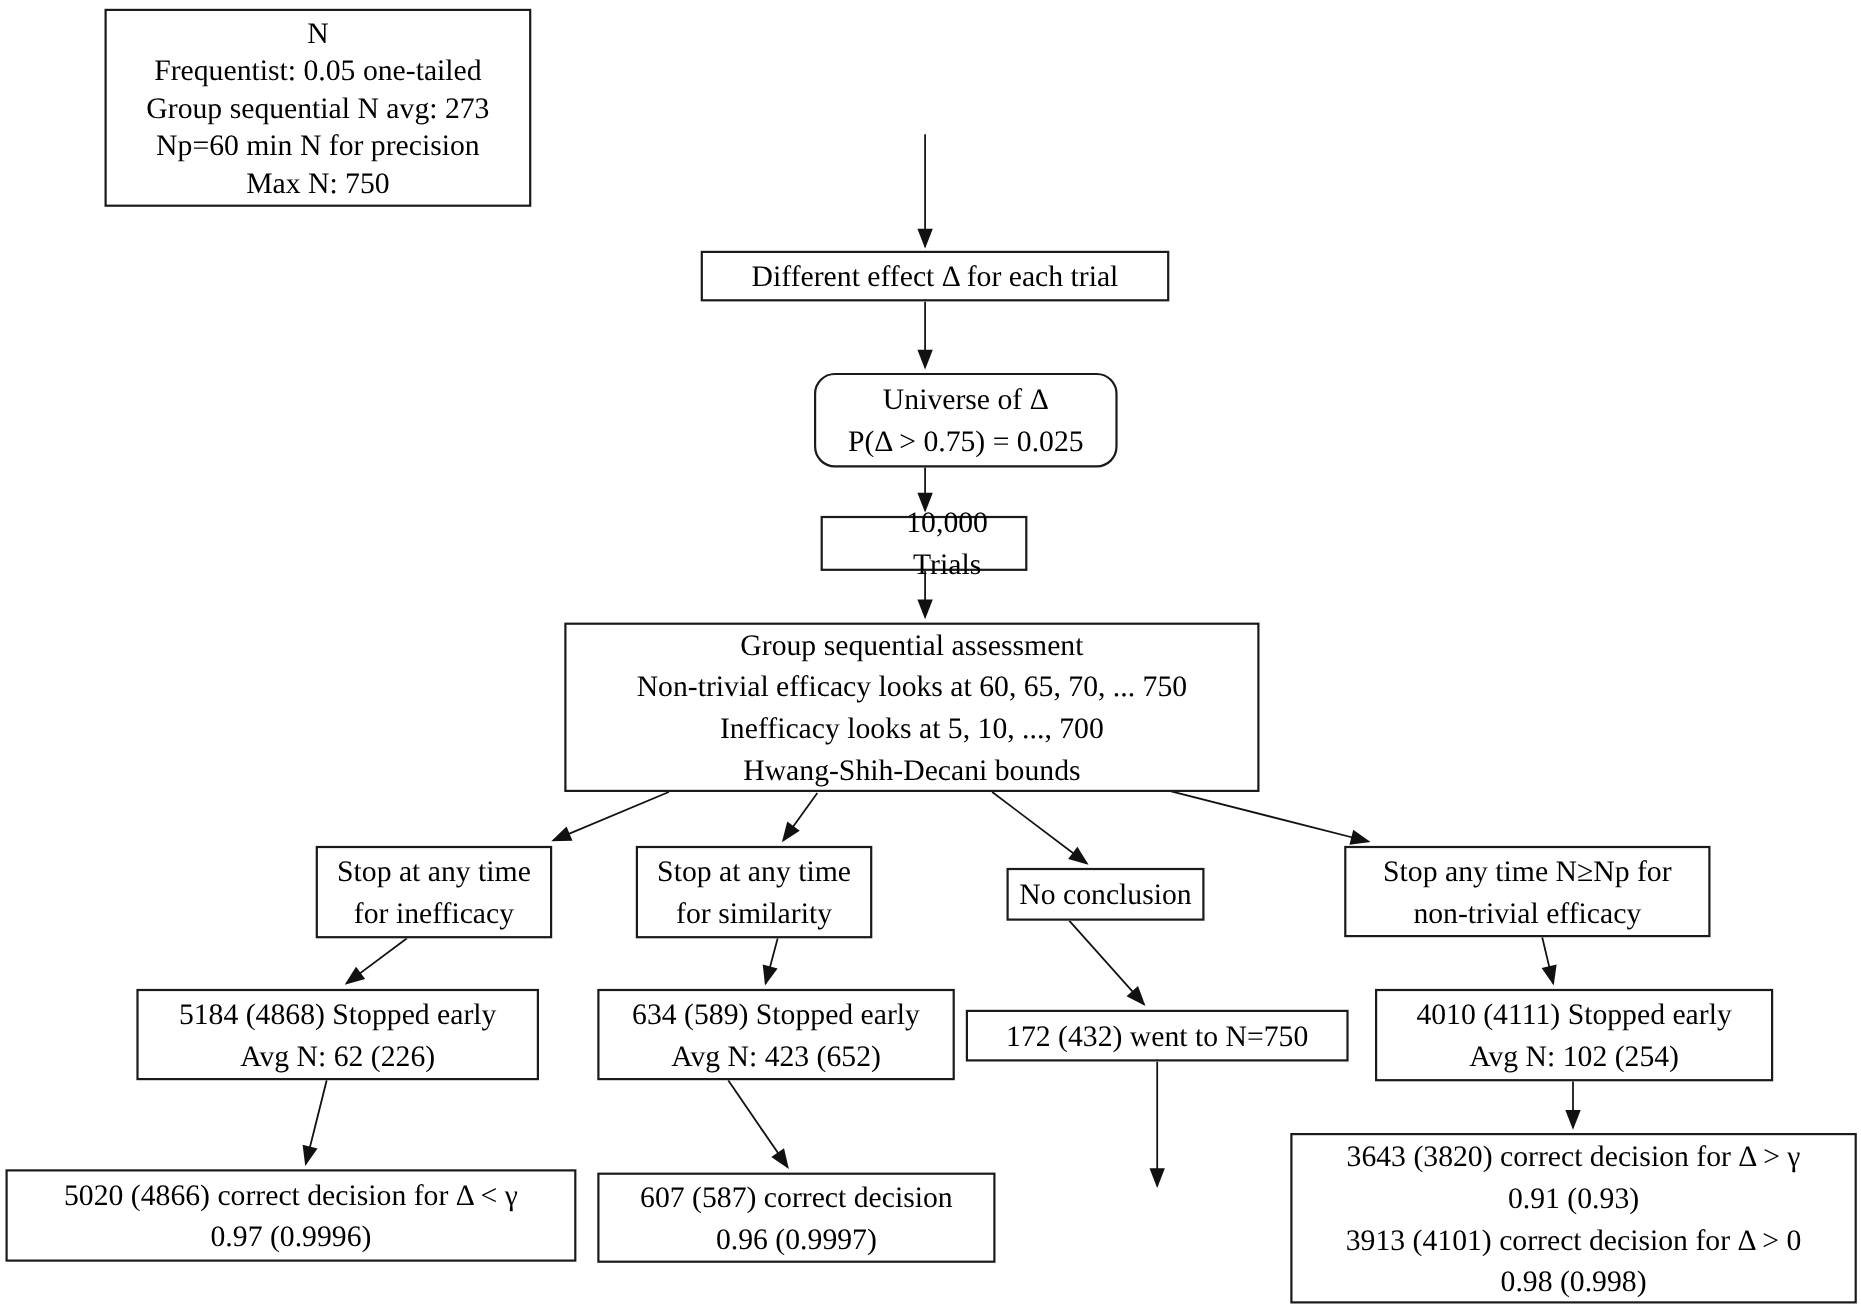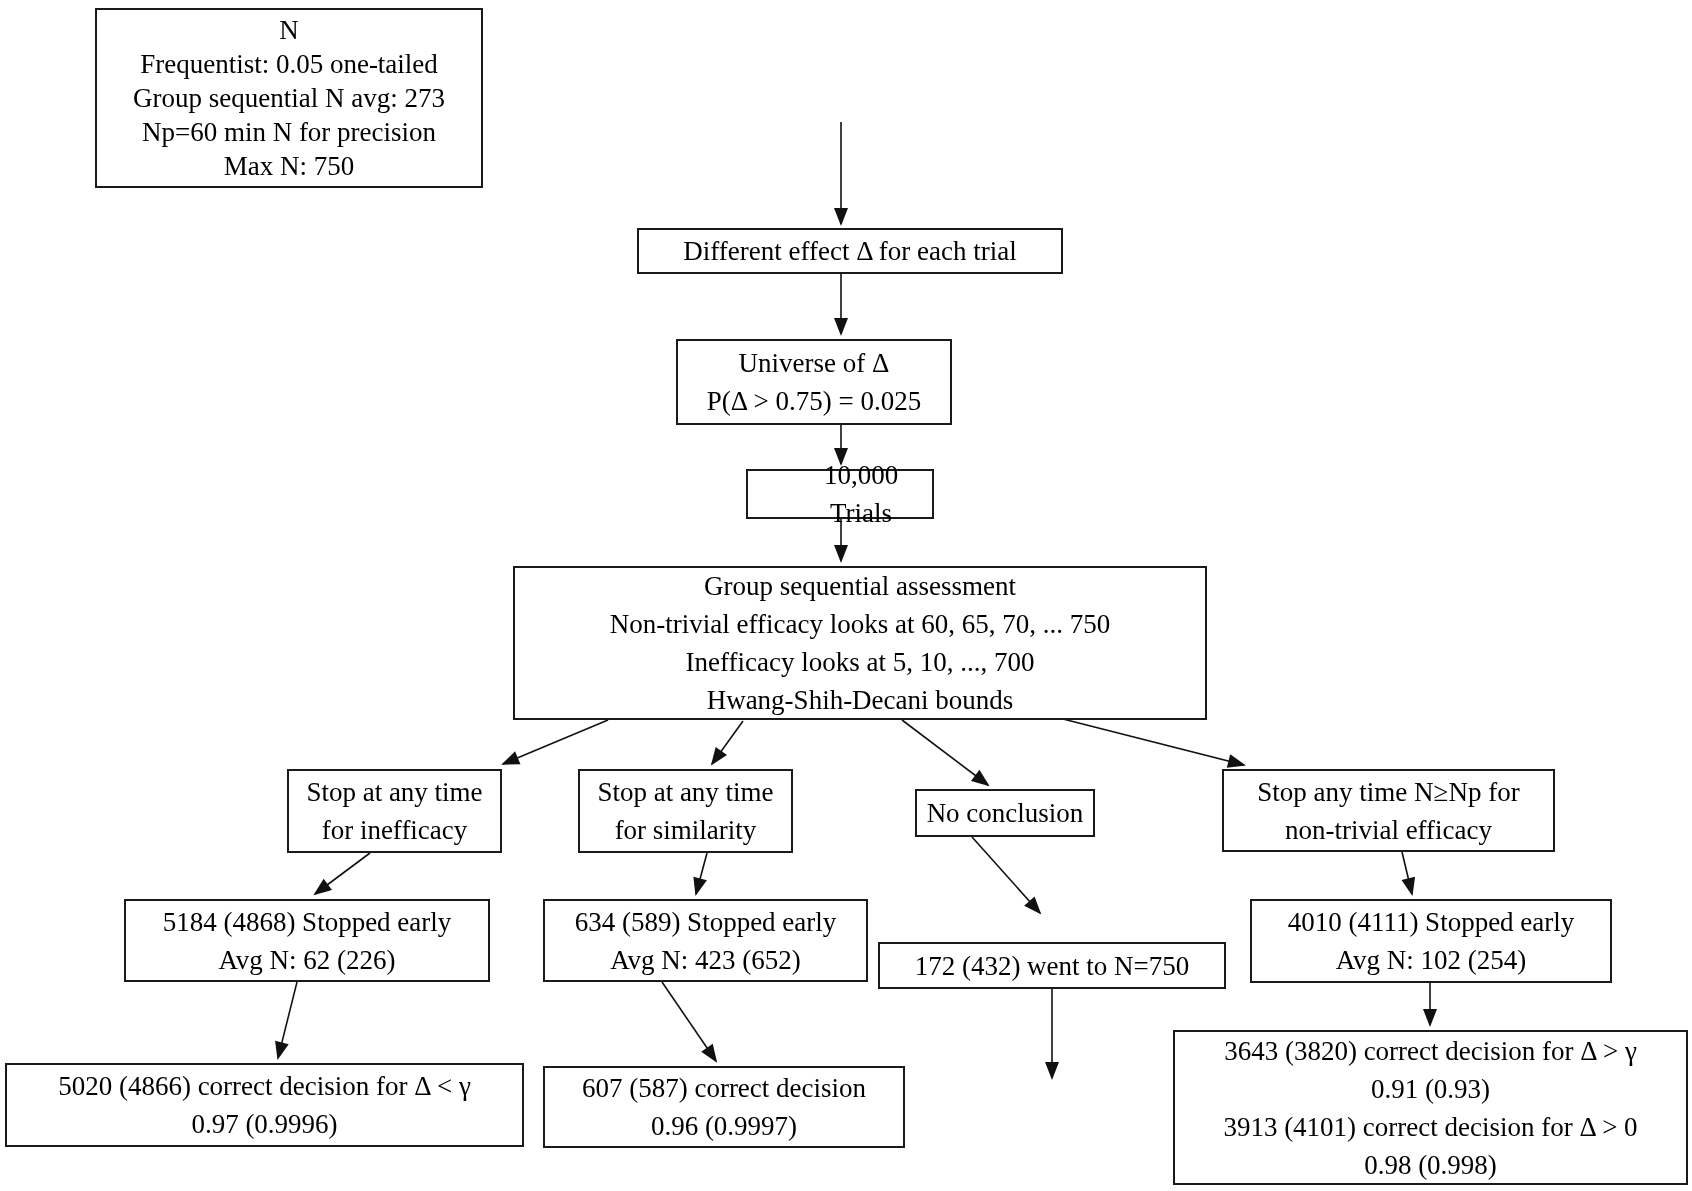--- a/index.html
+++ b/index.html
@@ -78,26 +78,26 @@
 
   <div class="node compact" style="left:95px; top:8px; width:388px; height:180px;">N
 Frequentist: 0.05 one-tailed
 Group sequential N avg: 273
 Np=60 min N for precision
 Max N: 750</div>
 
 
   <div class="node" style="left:637px; top:228px; width:426px; height:46px;">Different effect Δ for each trial</div>
 
-  <div class="node" style="left:676px; top:339px; width:276px; height:86px;">Universe of Δ
+  <div class="node" style="left:740px; top:339px; width:276px; height:86px;border-radius:19px;">Universe of Δ
 P(Δ &gt; 0.75) = 0.025</div>
 
   <div class="node" style="left:746px; top:469px; width:188px; height:50px;padding-left:48px;">10,000 Trials</div>
 
-  <div class="node" style="left:513px; top:566px; width:694px; height:154px;">Group sequential assessment
+  <div class="node" style="left:513px; top:566px; width:632px; height:154px;">Group sequential assessment
 Non-trivial efficacy looks at 60, 65, 70, ... 750
 Inefficacy looks at 5, 10, ..., 700
 Hwang-Shih-Decani bounds</div>
 
   <div class="node" style="left:287px; top:769px; width:215px; height:84px;">Stop at any time
 for inefficacy</div>
 
   <div class="node" style="left:578px; top:769px; width:215px; height:84px;">Stop at any time
 for similarity</div>
 
@@ -105,21 +105,21 @@
 non-trivial efficacy</div>
 
   <div class="node" style="left:915px; top:789px; width:180px; height:48px;">No conclusion</div>
 
   <div class="node" style="left:124px; top:899px; width:366px; height:83px;">5184 (4868) Stopped early
 Avg N: 62 (226)</div>
 
   <div class="node" style="left:525px; top:899px; width:325px; height:83px;margin-left:18px;">634 (589) Stopped early
 Avg N: 423 (652)</div>
 
-  <div class="node" style="left:878px; top:918px; width:348px; height:47px;margin-top:24px;">172 (432) went to N=750</div>
+  <div class="node" style="left:878px; top:918px; width:348px; height:47px;">172 (432) went to N=750</div>
 
   <div class="node" style="left:1250px; top:899px; width:362px; height:84px;">4010 (4111) Stopped early
 Avg N: 102 (254)</div>
 
   <div class="node" style="left:5px; top:1063px; width:519px; height:84px;">5020 (4866) correct decision for Δ &lt; γ
 0.97 (0.9996)</div>
 
   <div class="node" style="left:543px; top:1066px; width:362px; height:82px;">607 (587) correct decision
 0.96 (0.9997)</div>
 

